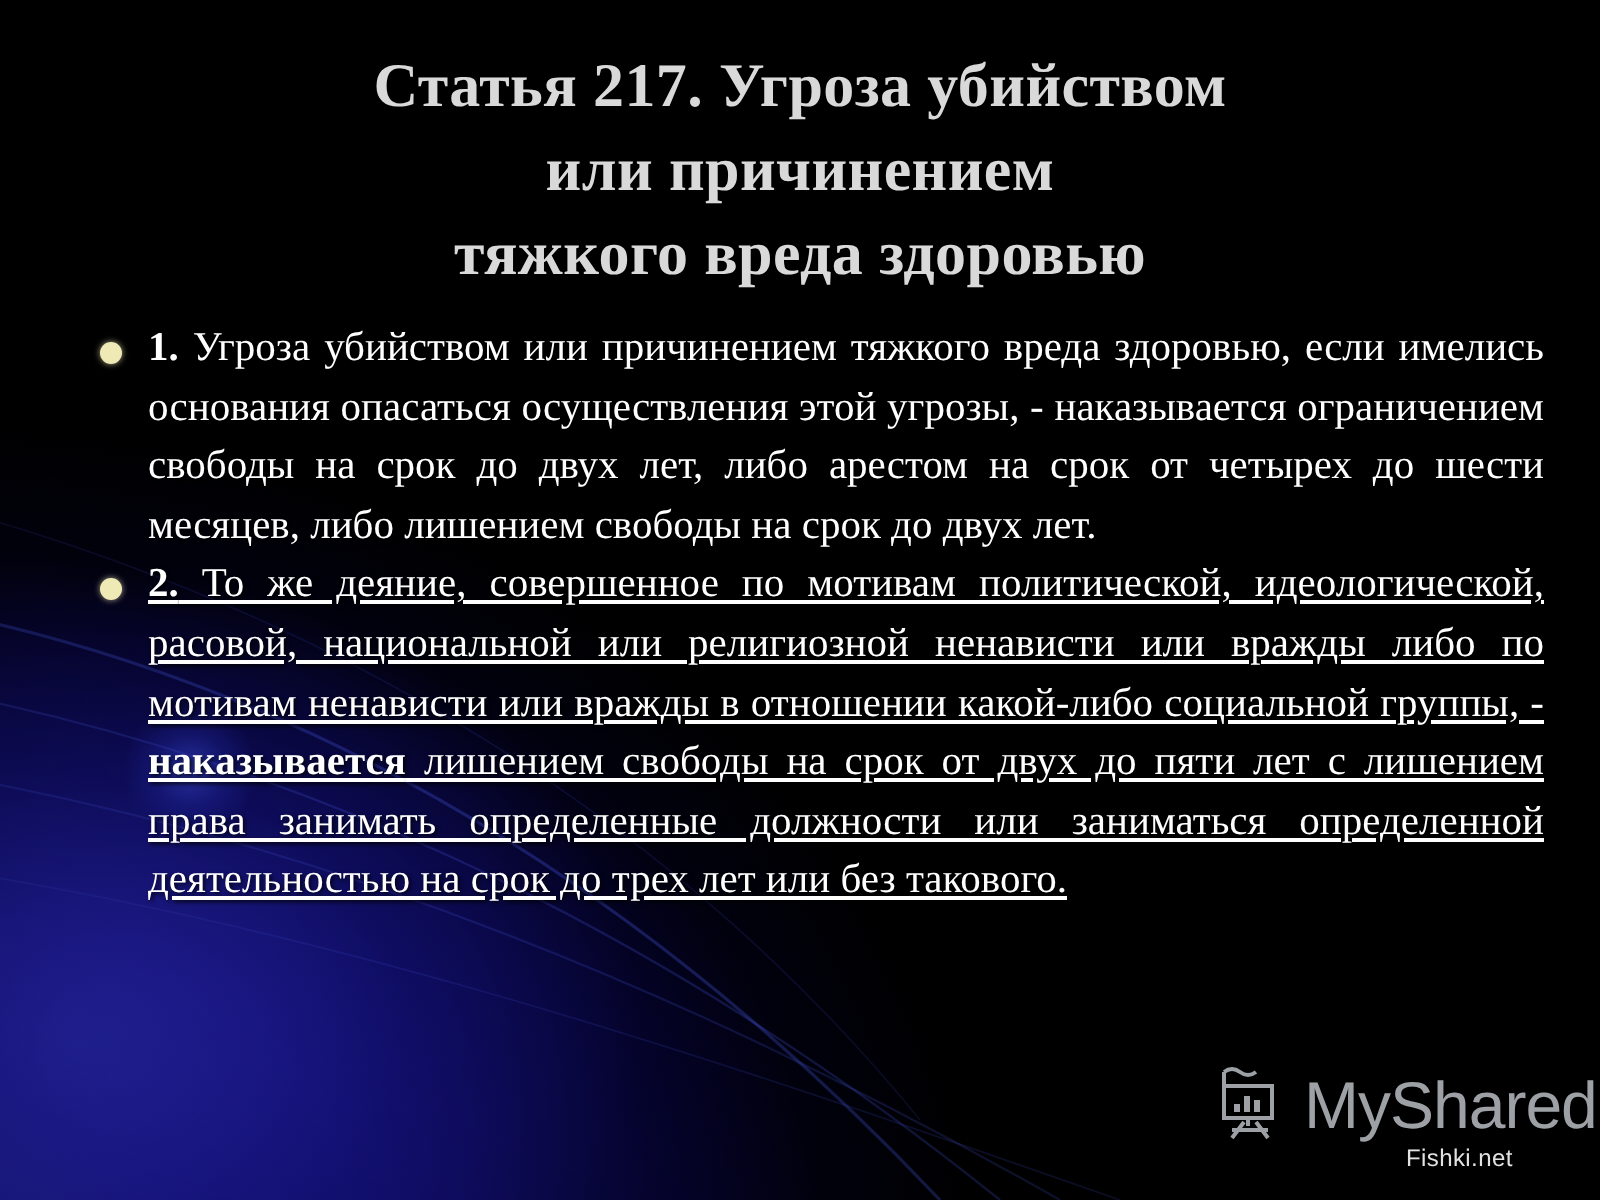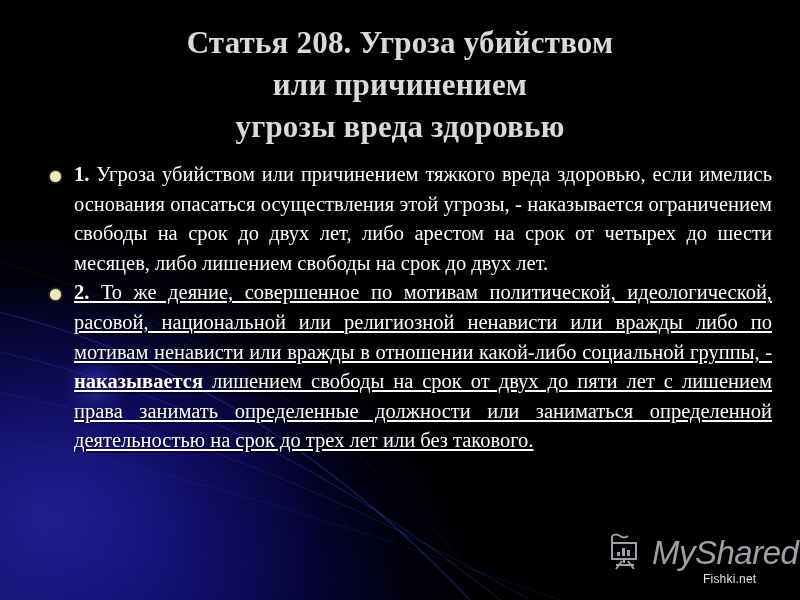--- a/index.html
+++ b/index.html
@@ -124,21 +124,20 @@
     align-items: center;
     gap: 6px;
     opacity: 0.78;
   }
   .wm-myshared .wm-text {
     font-family: "Liberation Sans", "DejaVu Sans", sans-serif;
     font-size: 33px;
     color: #c9cdd2;
     letter-spacing: -0.5px;
     line-height: 1;
-    font-style: italic;
   }
   .wm-icon { width: 42px; height: 42px; display: block; }
 
   .wm-fishki {
     position: absolute;
     left: 703px;
     top: 572px;
     font-family: "Liberation Sans", "DejaVu Sans", sans-serif;
     font-size: 12px;
     color: #e2e2e2;
@@ -161,23 +160,23 @@
       <path d="M -60 382 C 140 412 340 492 530 600" stroke-width="1.1" stroke-opacity="0.20"></path>
       <path d="M -60 430 C 150 458 360 530 560 600" stroke-width="0.9" stroke-opacity="0.16"></path>
       <path d="M -40 250 C 150 300 330 400 460 560" stroke-width="0.8" stroke-opacity="0.14"></path>
     </g>
   </svg>
 
   <div class="bg-orb"></div>
   <div class="bg-vignette"></div>
 
   <div class="title">
-    <span class="title-line">Статья 208. Угроза убийством</span>
+    <span class="title-line">Статья 217. Угроза убийством</span>
     <span class="title-line">или причинением</span>
-    <span class="title-line">угрозы вреда здоровью</span>
+    <span class="title-line">тяжкого вреда здоровью</span>
   </div>
 
   <div class="body-block">
 
     <div class="para">
       <span class="bullet"></span>
       <span class="num">1.</span><span> Угроза убийством или причинением тяжкого вреда здоровью, если имелись основания опасаться осуществления этой угрозы, - наказывается ограничением свободы на срок до двух лет, либо арестом на срок от четырех до шести месяцев, либо лишением свободы на срок до двух лет.</span>
     </div>
 
     <div class="para">

